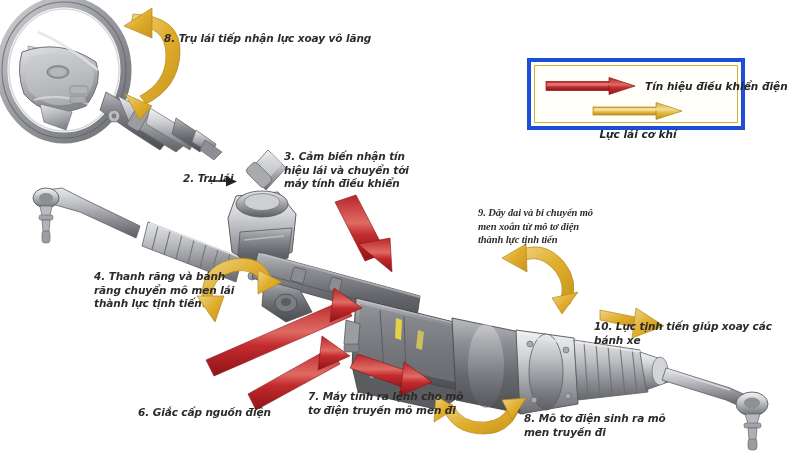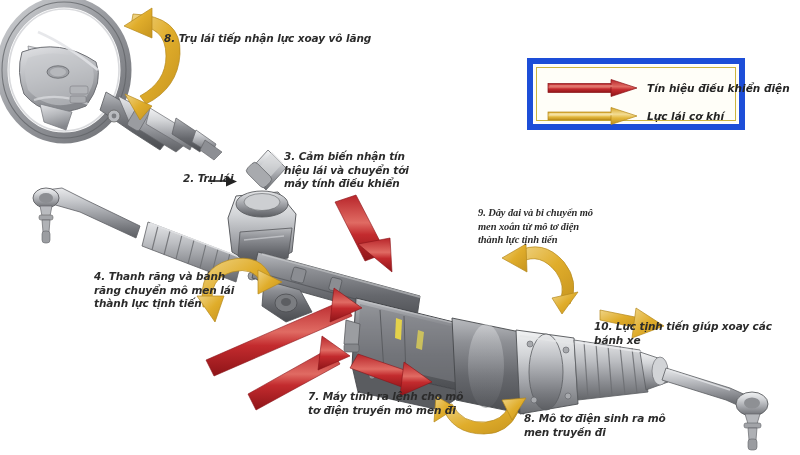--- a/index.html
+++ b/index.html
@@ -35,42 +35,42 @@
   }
 
   
   #legend {
     position: absolute;
     left: 527px;
     top: 58px;
     width: 218px;
     height: 72px;
     background: #fffdf5;
-    border: 6px solid #1d4ed8;
+    border: 4px solid #1d4ed8;
     box-shadow: 0 0 0 1px #ffffff inset;
     box-sizing: border-box;
   }
   #legend-inner {
     position: absolute;
     left: 3px; top: 3px; right: 3px; bottom: 3px;
     border: 1.6px solid #cdb43f;
     box-sizing: border-box;
     background: #fffef8;
   }
   .legend-row {
     position: absolute;
     left: 10px;
     right: 6px;
     height: 24px;
     display: flex;
     align-items: center;
     gap: 8px;
   }
   .legend-row.r1 { top: 8px; }
-  .legend-row.r2 { top: 36px; }
+  .legend-row.r2 { top: 36px; flex-direction: column; }
   .legend-text {
     font-family: "DejaVu Sans", sans-serif;
     font-style: italic;
     font-weight: 600;
     font-size: 10.5px;
     color: #242424;
     white-space: nowrap;
   }
   .legend-arrow { flex: 0 0 auto; }
 </style>
@@ -361,20 +361,21 @@
 
   <div class="lbl" style="left:284px; top:150px;">3. Cảm biến nhận tín
 hiệu lái và chuyển tới
 máy tính điều khiển</div>
 
   <div class="lbl" style="left:94px; top:270px;">4. Thanh răng và bánh
 răng chuyển mô men lái
 thành lực tịnh tiến</div>
 
 
+  <div class="lbl" style="left:138px; top:406px;">6. Giắc cấp nguồn điện</div>
 
   <div class="lbl" style="left:308px; top:390px;">7. Máy tính ra lệnh cho mô
 tơ điện truyền mô men đi</div>
 
   <div class="lbl" style="left:500px; top:412px;margin-left:24px;">8. Mô tơ điện sinh ra mô
 men truyền đi</div>
 
   <div class="lbl" style="left:478px; top:206px;font-family:Liberation Serif, serif;">9. Dây đai và bi chuyển mô
 men xoắn từ mô tơ điện
 thành lực tịnh tiến</div>

